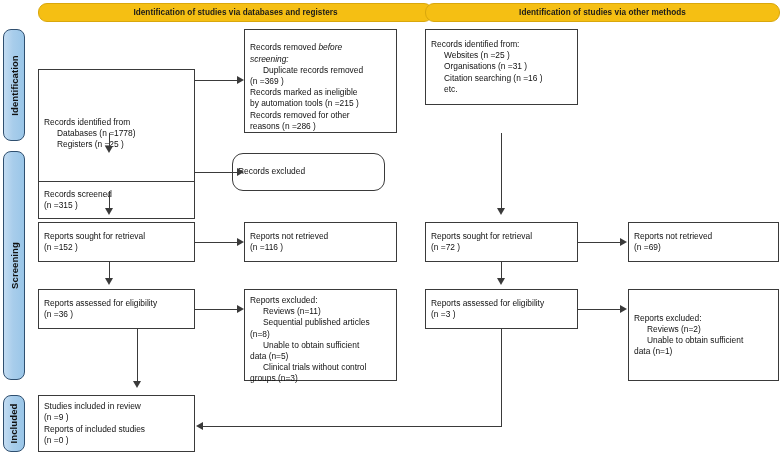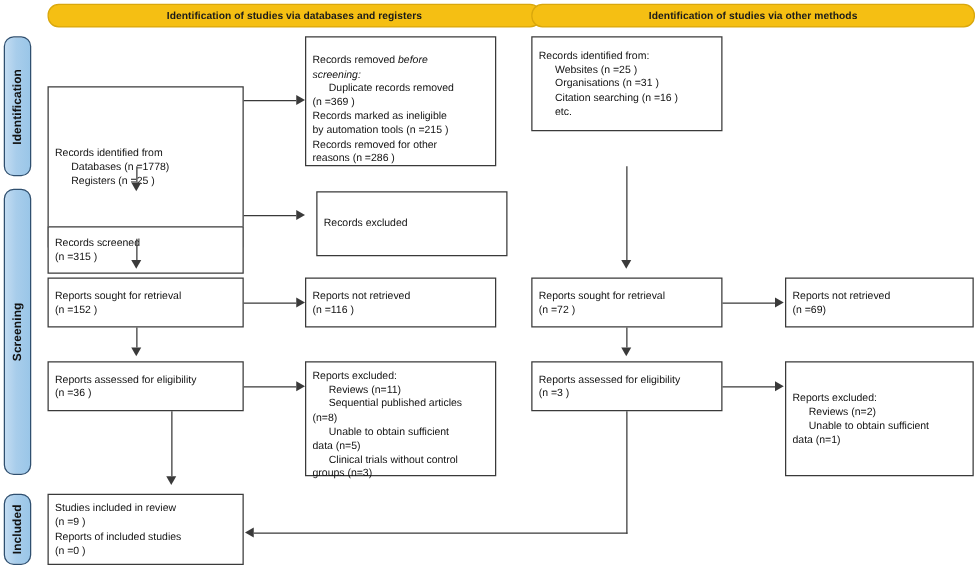--- a/index.html
+++ b/index.html
@@ -138,21 +138,21 @@
     <div class="ln">by automation tools (n =215 )</div>
     <div class="ln">Records removed for other</div>
     <div class="ln">reasons (n =286 )</div>
   </div>
 
   <div class="node" style="left:38px; top:153px; width:157px; height:38px;margin-top:28px;">
     <div class="ln">Records screened</div>
     <div class="ln">(n =315 )</div>
   </div>
 
-  <div class="node" style="left:253px; top:153px; width:153px; height:52px;">
+  <div class="node" style="left:232px; top:153px; width:153px; height:38px;border-radius:11px;">
     <div class="ln">Records excluded</div>
   </div>
 
   <div class="node" style="left:38px; top:222px; width:157px; height:40px;">
     <div class="ln">Reports sought for retrieval</div>
     <div class="ln">(n =152 )</div>
   </div>
 
   <div class="node" style="left:244px; top:222px; width:153px; height:40px;">
     <div class="ln">Reports not retrieved</div>

